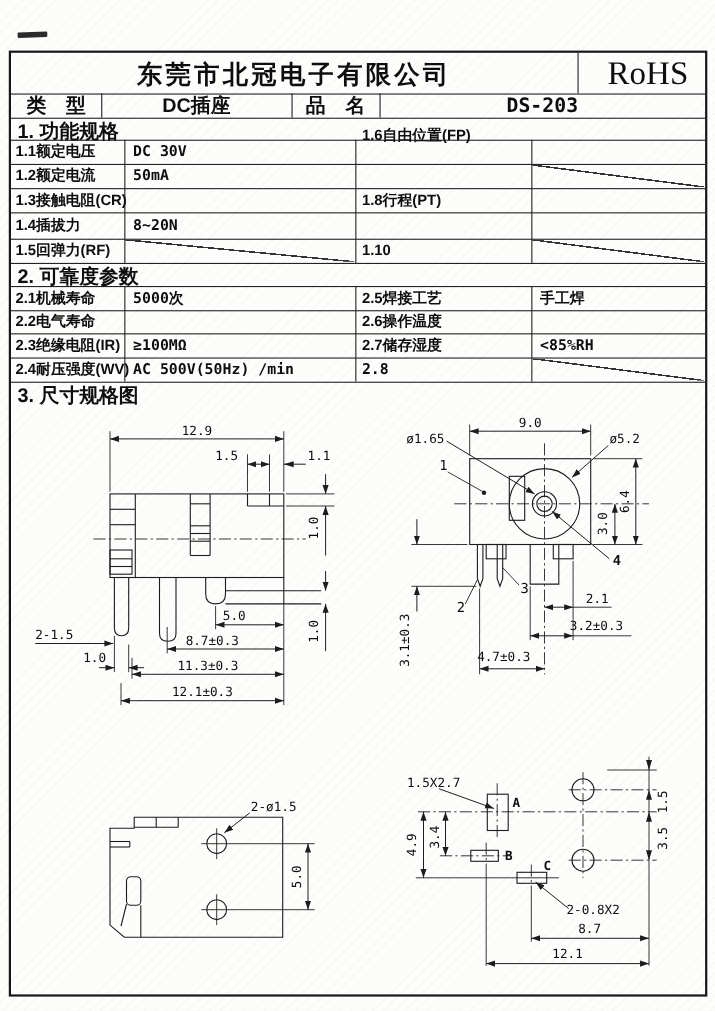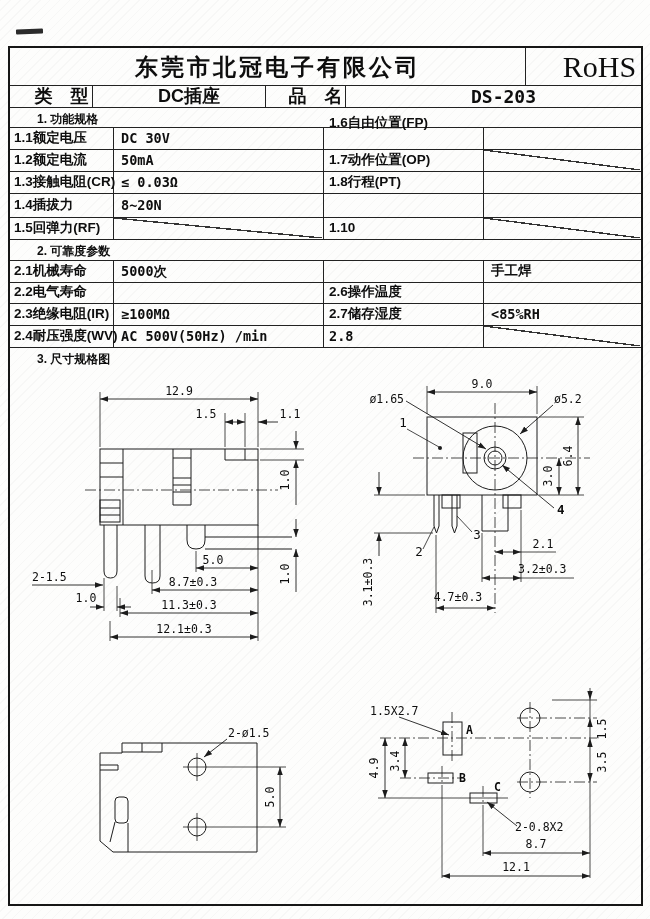--- a/index.html
+++ b/index.html
@@ -9,25 +9,25 @@
     background:
       repeating-linear-gradient(135deg, rgba(0,0,0,0.025) 0 1px, transparent 1px 7px),
       #fdfdfc;
     font-family:"Liberation Sans","DejaVu Sans",sans-serif;
     color:#111; overflow:hidden;
   }
   .scan-mark { position:absolute; left:16px; top:29px; width:27px; height:5px; background:#2b2b2b; transform:rotate(-2deg); border-radius:1px; }
   .sheet-border { position:absolute; left:8px; top:46px; width:635px; height:860px; border:2px solid #161616; }
   .hl { position:absolute; left:10px; width:631px; height:1px; background:#222; }
   .vl { position:absolute; width:1px; background:#222; }
-  .txt { position:absolute; white-space:nowrap; color:#0e0e0e;padding-left:21px; }
+  .txt { position:absolute; white-space:nowrap; color:#0e0e0e; }
   .company { left:10px; top:52px; width:515px; text-align:center; font-size:23px; font-weight:700; letter-spacing:3px; }
   .rohs { left:525px; top:50px; width:128px; text-align:center; font-family:"Liberation Serif","DejaVu Serif",serif; font-size:30px; font-weight:400; }
   .trow { top:86px; height:21px; line-height:21px; text-align:center; font-size:18px; font-weight:700; }
-  .sect { left:16px; height:20px; line-height:20px; font-size:12px; font-weight:700; }
+  .sect { left:16px; height:20px; line-height:20px; font-size:18px; font-weight:700; }
   .cell { position:absolute; height:22px; line-height:22px; font-size:13.5px; font-weight:700; white-space:nowrap; color:#0e0e0e; }
   .c1 { left:14px; width:98px; }
   .c2 { left:121px; width:198px; }
   .c3 { left:329px; width:152px; }
   .c4 { left:491px; width:148px; }
   .mono { font-family:"DejaVu Sans Mono","Liberation Mono",monospace; font-weight:700; }
   .diag { position:absolute; background:linear-gradient(to top right,
           transparent calc(50% - 0.7px), #333 calc(50% - 0.7px),
           #333 calc(50% + 0.7px), transparent calc(50% + 0.7px)); }
   svg.draw { position:absolute; left:0; top:0; pointer-events:none; }
@@ -90,39 +90,38 @@
   <div class="txt sect" style="top:241px">2.  可靠度参数</div>
   <div class="txt sect" style="top:349px">3.  尺寸规格图</div>
 
   <div class="cell c1" style="top:127px">1.1额定电压</div>
   <div class="cell c2 mono" style="top:127px">DC 30V</div>
   <div class="cell c3" style="top:112px">1.6自由位置(FP)</div>
   <div class="cell c4 mono" style="top:127px"></div>
 
   <div class="cell c1" style="top:149px">1.2额定电流</div>
   <div class="cell c2 mono" style="top:149px">50mA</div>
-  <div class="cell c3" style="top:149px">1.7动作位置(OP)</div>
   <div class="cell c4 mono" style="top:149px"></div>
 
   <div class="cell c1" style="top:171px">1.3接触电阻(CR)</div>
-  <div class="cell c2 mono" style="top:171px">≤ 0.03Ω</div>
   <div class="cell c3" style="top:171px">1.8行程(PT)</div>
   <div class="cell c4 mono" style="top:171px"></div>
 
   <div class="cell c1" style="top:194px">1.4插拔力</div>
   <div class="cell c2 mono" style="top:194px">8~20N</div>
   <div class="cell c4 mono" style="top:194px"></div>
 
   <div class="cell c1" style="top:217px">1.5回弹力(RF)</div>
   <div class="cell c2 mono" style="top:217px"></div>
   <div class="cell c3" style="top:217px">1.10</div>
   <div class="cell c4 mono" style="top:217px"></div>
 
   <div class="cell c1" style="top:260px">2.1机械寿命</div>
   <div class="cell c2 mono" style="top:260px">5000次</div>
+  <div class="cell c3" style="top:260px">2.5焊接工艺</div>
   <div class="cell c4" style="top:260px">手工焊</div>
 
   <div class="cell c1" style="top:281px">2.2电气寿命</div>
   <div class="cell c2 mono" style="top:281px"></div>
   <div class="cell c3" style="top:281px">2.6操作温度</div>
 
   <div class="cell c1" style="top:303px">2.3绝缘电阻(IR)</div>
   <div class="cell c2 mono" style="top:303px">≥100MΩ</div>
   <div class="cell c3" style="top:303px">2.7储存湿度</div>
   <div class="cell c4 mono" style="top:303px">&lt;85%RH</div>

